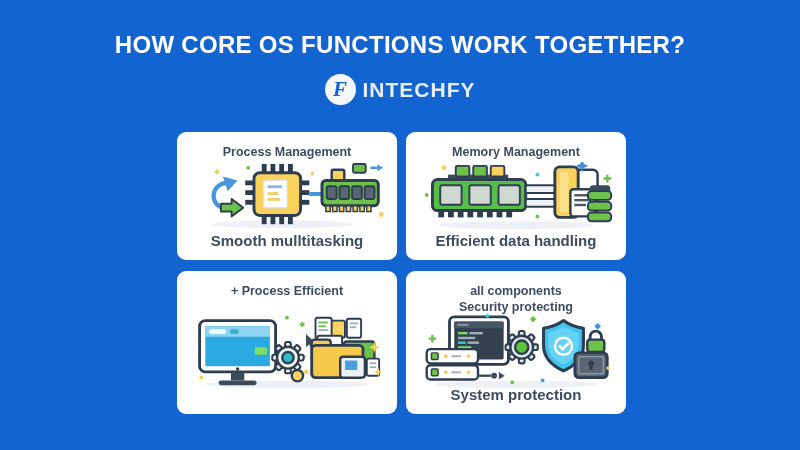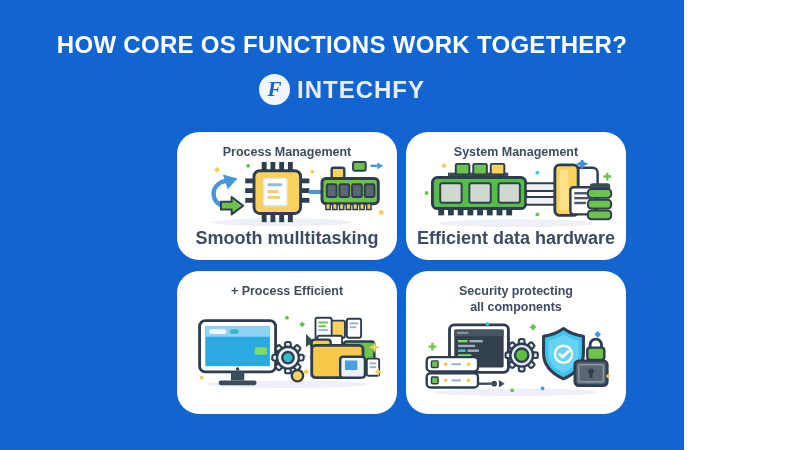--- a/index.html
+++ b/index.html
@@ -3,40 +3,40 @@
 <meta charset="utf-8">
 <style>
   :root{
     --background:#1264d1; --card-background:#ffffff; --title-color:#ffffff;
     --card-text-color:#3d4d61; --outline:#2e3e50; --yellow:#f8d25c;
     --green:#63c24a; --arrow-blue:#4796db; --screen-blue:#2baae2;
     --shield-cyan:#41c3ee; --terminal-dark:#33414f; --logo-text-color:#e7eefb;
   }
   *{box-sizing:border-box}
   body{margin:0}
-  .page{position:relative;width:684px;height:450px;overflow:hidden;
+  .page{position:relative;width:800px;height:450px;overflow:hidden;
     background:var(--background);font-family:"Liberation Sans",sans-serif}
   .title{position:absolute;top:31px;left:0;width:100%;text-align:center;
     color:var(--title-color);font-size:24px;font-weight:bold;letter-spacing:.3px}
   .brand{position:absolute;top:74px;left:0;width:100%;display:flex;
     align-items:center;justify-content:center;gap:7px}
   .brand-badge{width:31px;height:31px;border-radius:50%;background:#f2f6fd;
     color:var(--background);display:flex;align-items:center;justify-content:center;
     font-weight:bold;font-style:italic;font-size:21px;font-family:"Liberation Serif",serif}
-  .brand-name{color:var(--logo-text-color);font-size:24px;font-weight:bold;letter-spacing:1px}
+  .brand-name{color:var(--logo-text-color);font-size:21px;font-weight:bold;letter-spacing:1px}
   .grid{position:absolute;left:177px;top:132px;display:grid;
     grid-template-columns:220px 220px;grid-template-rows:128px 143px;
     column-gap:9px;row-gap:11px}
-  .card{background:var(--card-background);border-radius:22px;display:flex;
+  .card{background:var(--card-background);border-radius:9px;display:flex;
     flex-direction:column;align-items:center;justify-content:space-between;
     padding:12px 8px 11px}
   .card-title{color:var(--card-text-color);font-size:12.5px;font-weight:bold;
     text-align:center;line-height:1.3}
   .card-title span{display:block}
-  .card-caption{color:var(--card-text-color);font-size:18px;font-weight:bold;text-align:right}
+  .card-caption{color:var(--card-text-color);font-size:15px;font-weight:bold;text-align:right}
   .illus{flex:1;display:flex;align-items:center;justify-content:center;width:100%;min-height:0}
   svg{display:block}
 </style>
 </head>
 <body>
 
 <div class="page">
 
   <div class="title">HOW CORE OS FUNCTIONS WORK TOGETHER?</div>
 
@@ -114,21 +114,21 @@
           <circle cx="126" cy="12" r="2" fill="#f3cf5e"></circle>
           <circle cx="197" cy="54" r="2.5" fill="#f3cf5e"></circle>
         </g>
       </svg>
       </div>
       <div class="card-caption">Smooth mulltitasking</div>
     </div>
 
     <div class="card">
       <div class="card-title">
-        <span>System Management</span>
+        <span>Memory Management</span>
       </div>
       <div class="illus">
       <svg width="196" height="68" viewBox="0 0 200 70">
         <ellipse cx="100" cy="65" rx="80" ry="4" fill="#edf1f6"></ellipse>
         <g>
           <rect x="30" y="13" width="62" height="5" fill="#3c4c5a"></rect>
           <g stroke="#2e3e50" stroke-width="2">
             <rect x="38" y="4" width="14" height="11" rx="1.5" fill="#6cc24a"></rect>
             <rect x="56" y="4" width="14" height="11" rx="1.5" fill="#6cc24a"></rect>
             <rect x="74" y="4" width="14" height="11" rx="1.5" fill="#f8d25c"></rect>
@@ -174,21 +174,21 @@
         <g>
           <path transform="translate(168,4)" d="M0,-4 L1.2,-1.2 L4,0 L1.2,1.2 L0,4 L-1.2,1.2 L-4,0 L-1.2,-1.2 Z" fill="#3f8fdc" stroke="#3f8fdc" stroke-width="2"></path>
           <path transform="translate(194,17)" d="M-1.2,-4 h2.4 v2.8 h2.8 v2.4 h-2.8 v2.8 h-2.4 v-2.8 h-2.8 v-2.4 h2.8 z" fill="#6cc24a"></path>
           <path d="M26 3 L29 6 L26 9 L23 6 Z" fill="#f3cf5e"></path>
           <circle cx="8" cy="34" r="2" fill="#6cc24a"></circle>
           <circle cx="122" cy="13" r="2" fill="#49c6d4"></circle>
           <circle cx="122" cy="56" r="2" fill="#6cc24a"></circle>
         </g>
       </svg>
       </div>
-      <div class="card-caption">Efficient data hardware</div>
+      <div class="card-caption">Efficient data handling</div>
     </div>
 
     <div class="card">
       <div class="card-title">
         <span>+ Process Efficient</span>
       </div>
       <div class="illus">
       <svg width="196" height="76" viewBox="0 0 200 80">
         <ellipse cx="100" cy="75" rx="85" ry="4" fill="#edf1f6"></ellipse>
         <g>
@@ -247,22 +247,22 @@
           <circle cx="100" cy="5" r="2" fill="#6cc24a"></circle>
           <circle cx="10" cy="68" r="2" fill="#f3cf5e"></circle>
           <path transform="translate(120,62)" d="M0,-3 L3,0 L0,3 L-3,0 Z" fill="#f3cf5e"></path>
         </g>
       </svg>
       </div>
     </div>
 
     <div class="card">
       <div class="card-title">
+        <span>all components</span>
         <span>Security protecting</span>
-        <span>all components</span>
       </div>
       <div class="illus">
       <svg width="196" height="76" viewBox="0 0 200 80">
         <ellipse cx="100" cy="75" rx="85" ry="4" fill="#edf1f6"></ellipse>
         <g>
           <rect x="30" y="4" width="62" height="50" rx="5" fill="#ffffff" stroke="#2e3e50" stroke-width="3"></rect>
           <rect x="35" y="9" width="52" height="40" rx="2" fill="#33414f"></rect>
           <rect x="35" y="9" width="52" height="7" fill="#465663"></rect>
           <rect x="38" y="11.5" width="12" height="2" fill="#8b98a3"></rect>
           <rect x="39" y="20" width="10" height="2.5" fill="#7ddc66"></rect>
@@ -321,16 +321,17 @@
           <path d="M118 3 L121.5 6.5 L118 10 L114.5 6.5 Z" fill="#6cc24a"></path>
           <path transform="translate(186,14)" d="M0,-3.5 L3.5,0 L0,3.5 L-3.5,0 Z" fill="#4796db"></path>
           <path transform="translate(12,27)" d="M-1.2,-4 h2.4 v2.8 h2.8 v2.4 h-2.8 v2.8 h-2.4 v-2.8 h-2.8 v-2.4 h2.8 z" fill="#6cc24a"></path>
           <circle cx="70" cy="3" r="2" fill="#49c6d4"></circle>
           <circle cx="197" cy="58" r="2" fill="#f3cf5e"></circle>
           <circle cx="96" cy="73" r="2" fill="#6cc24a"></circle>
           <circle cx="128" cy="71" r="2" fill="#4796db"></circle>
         </g>
       </svg>
       </div>
+      <div class="card-caption">System protection</div>
     </div>
 
   </div>
 </div>
 
 </body></html>

